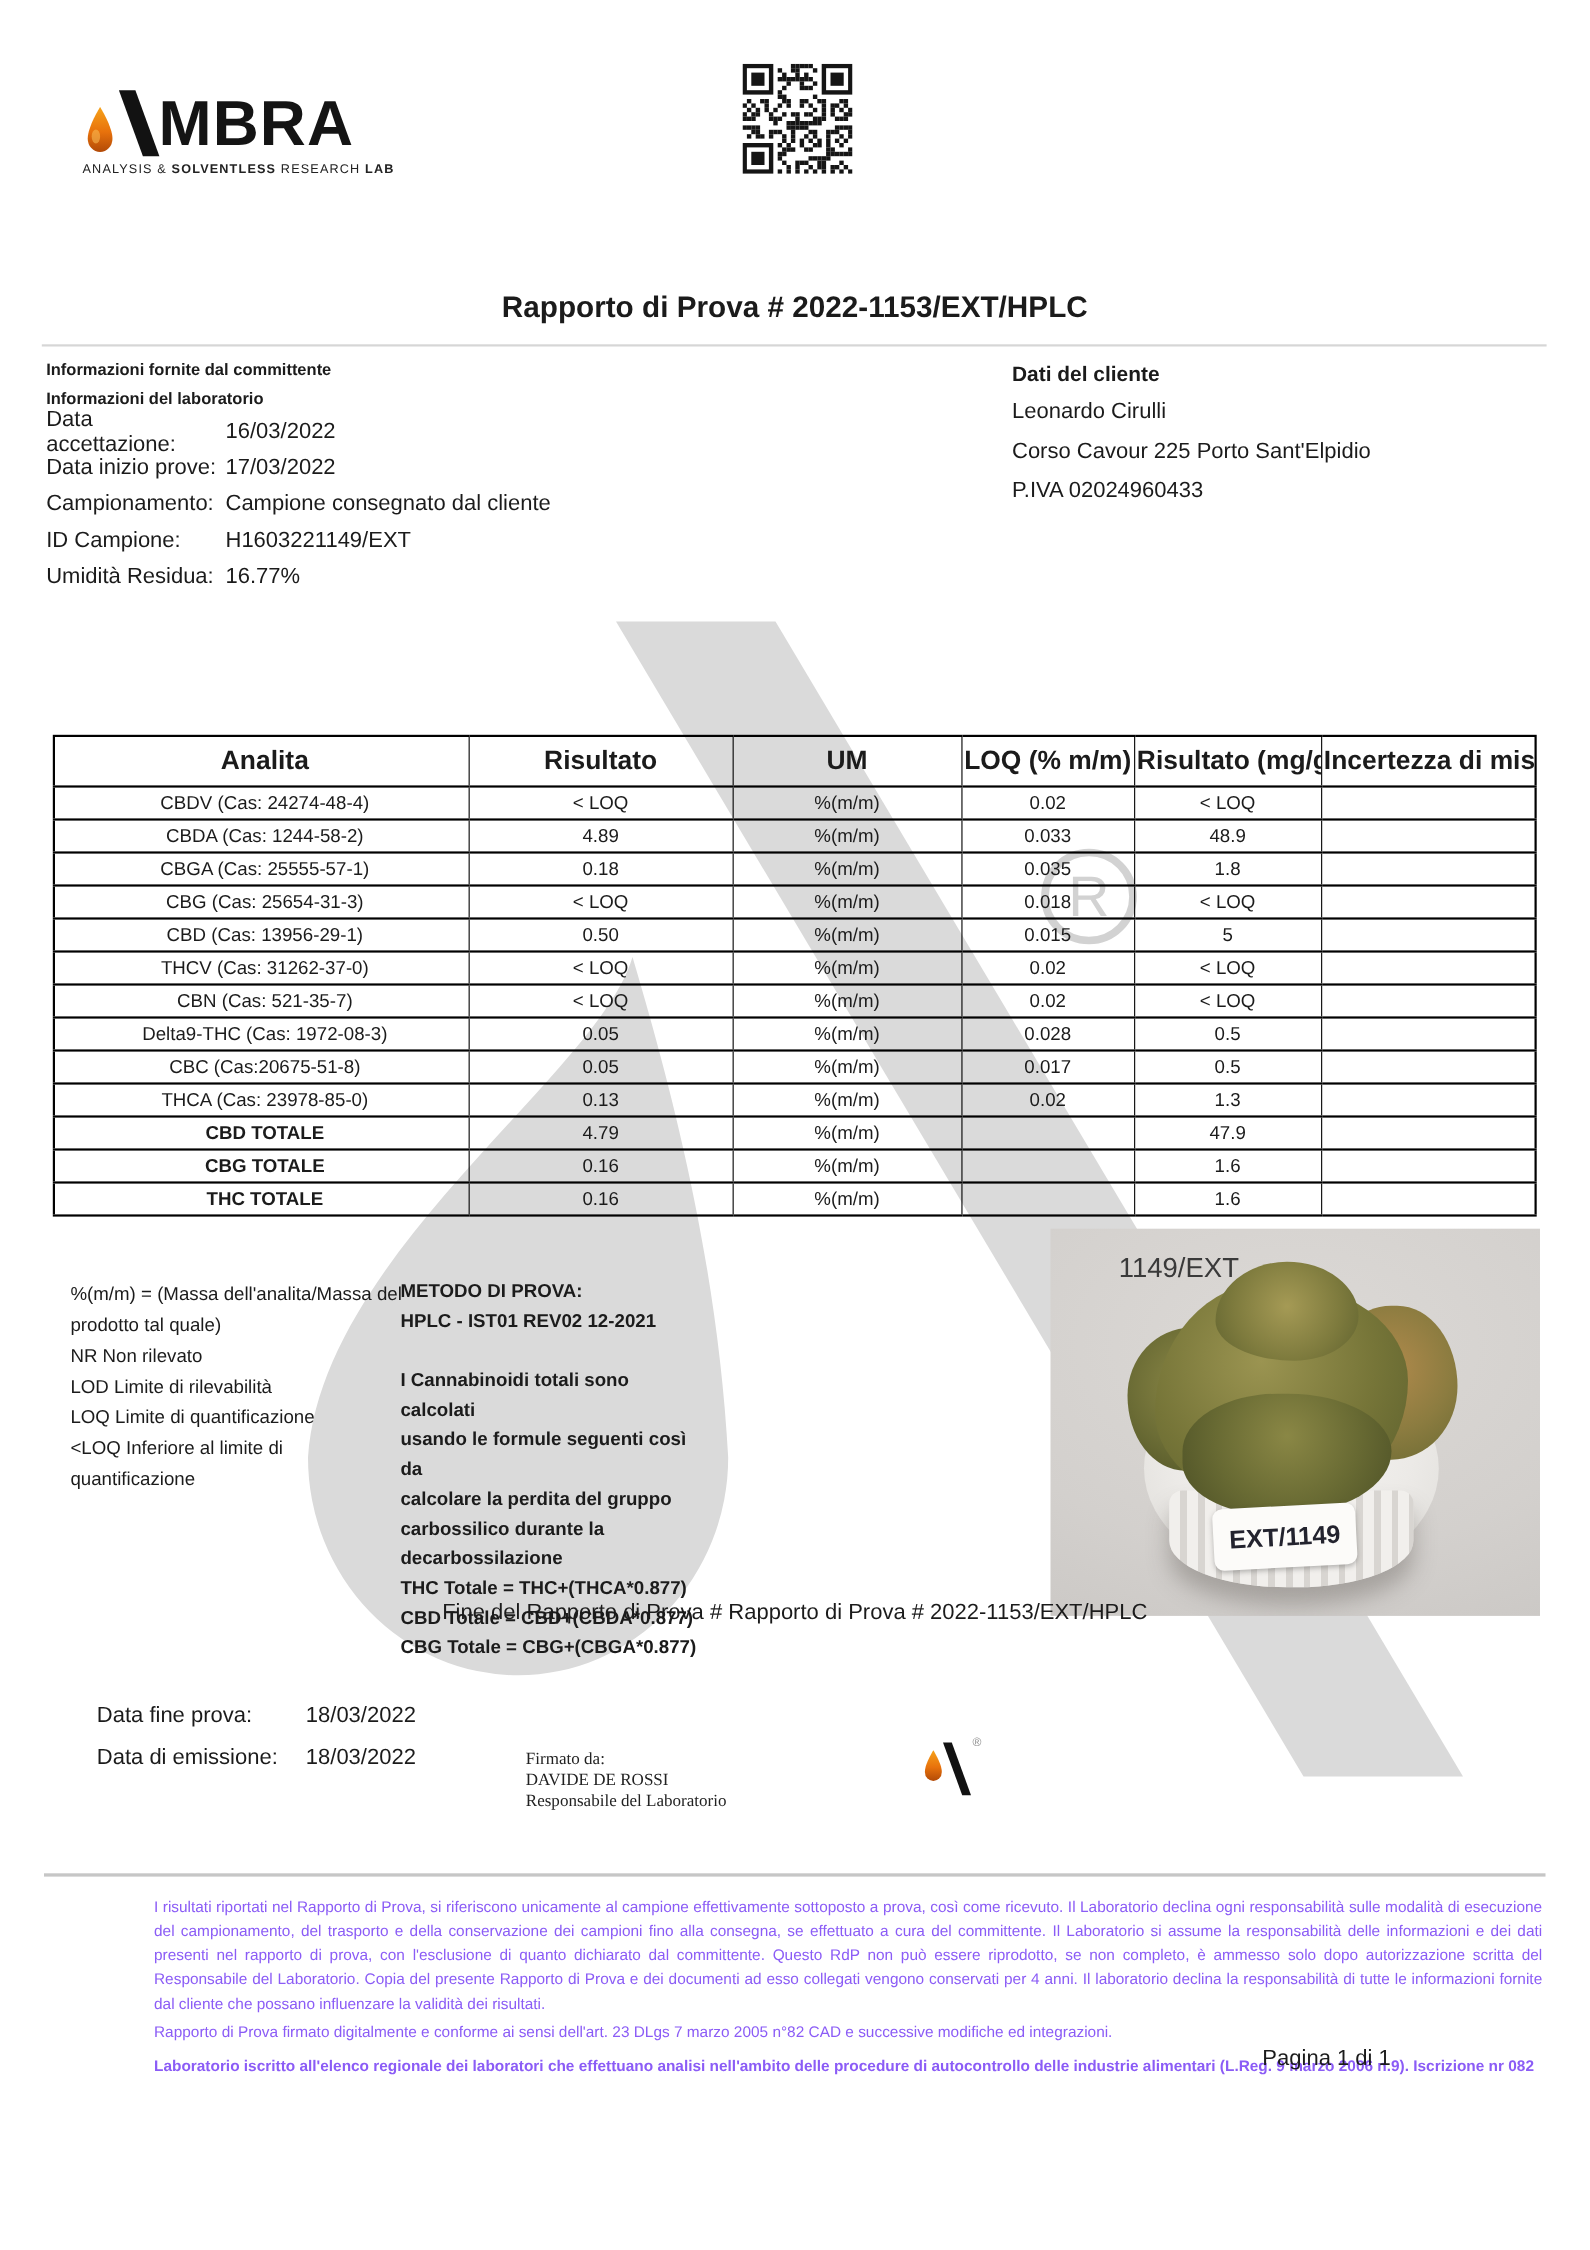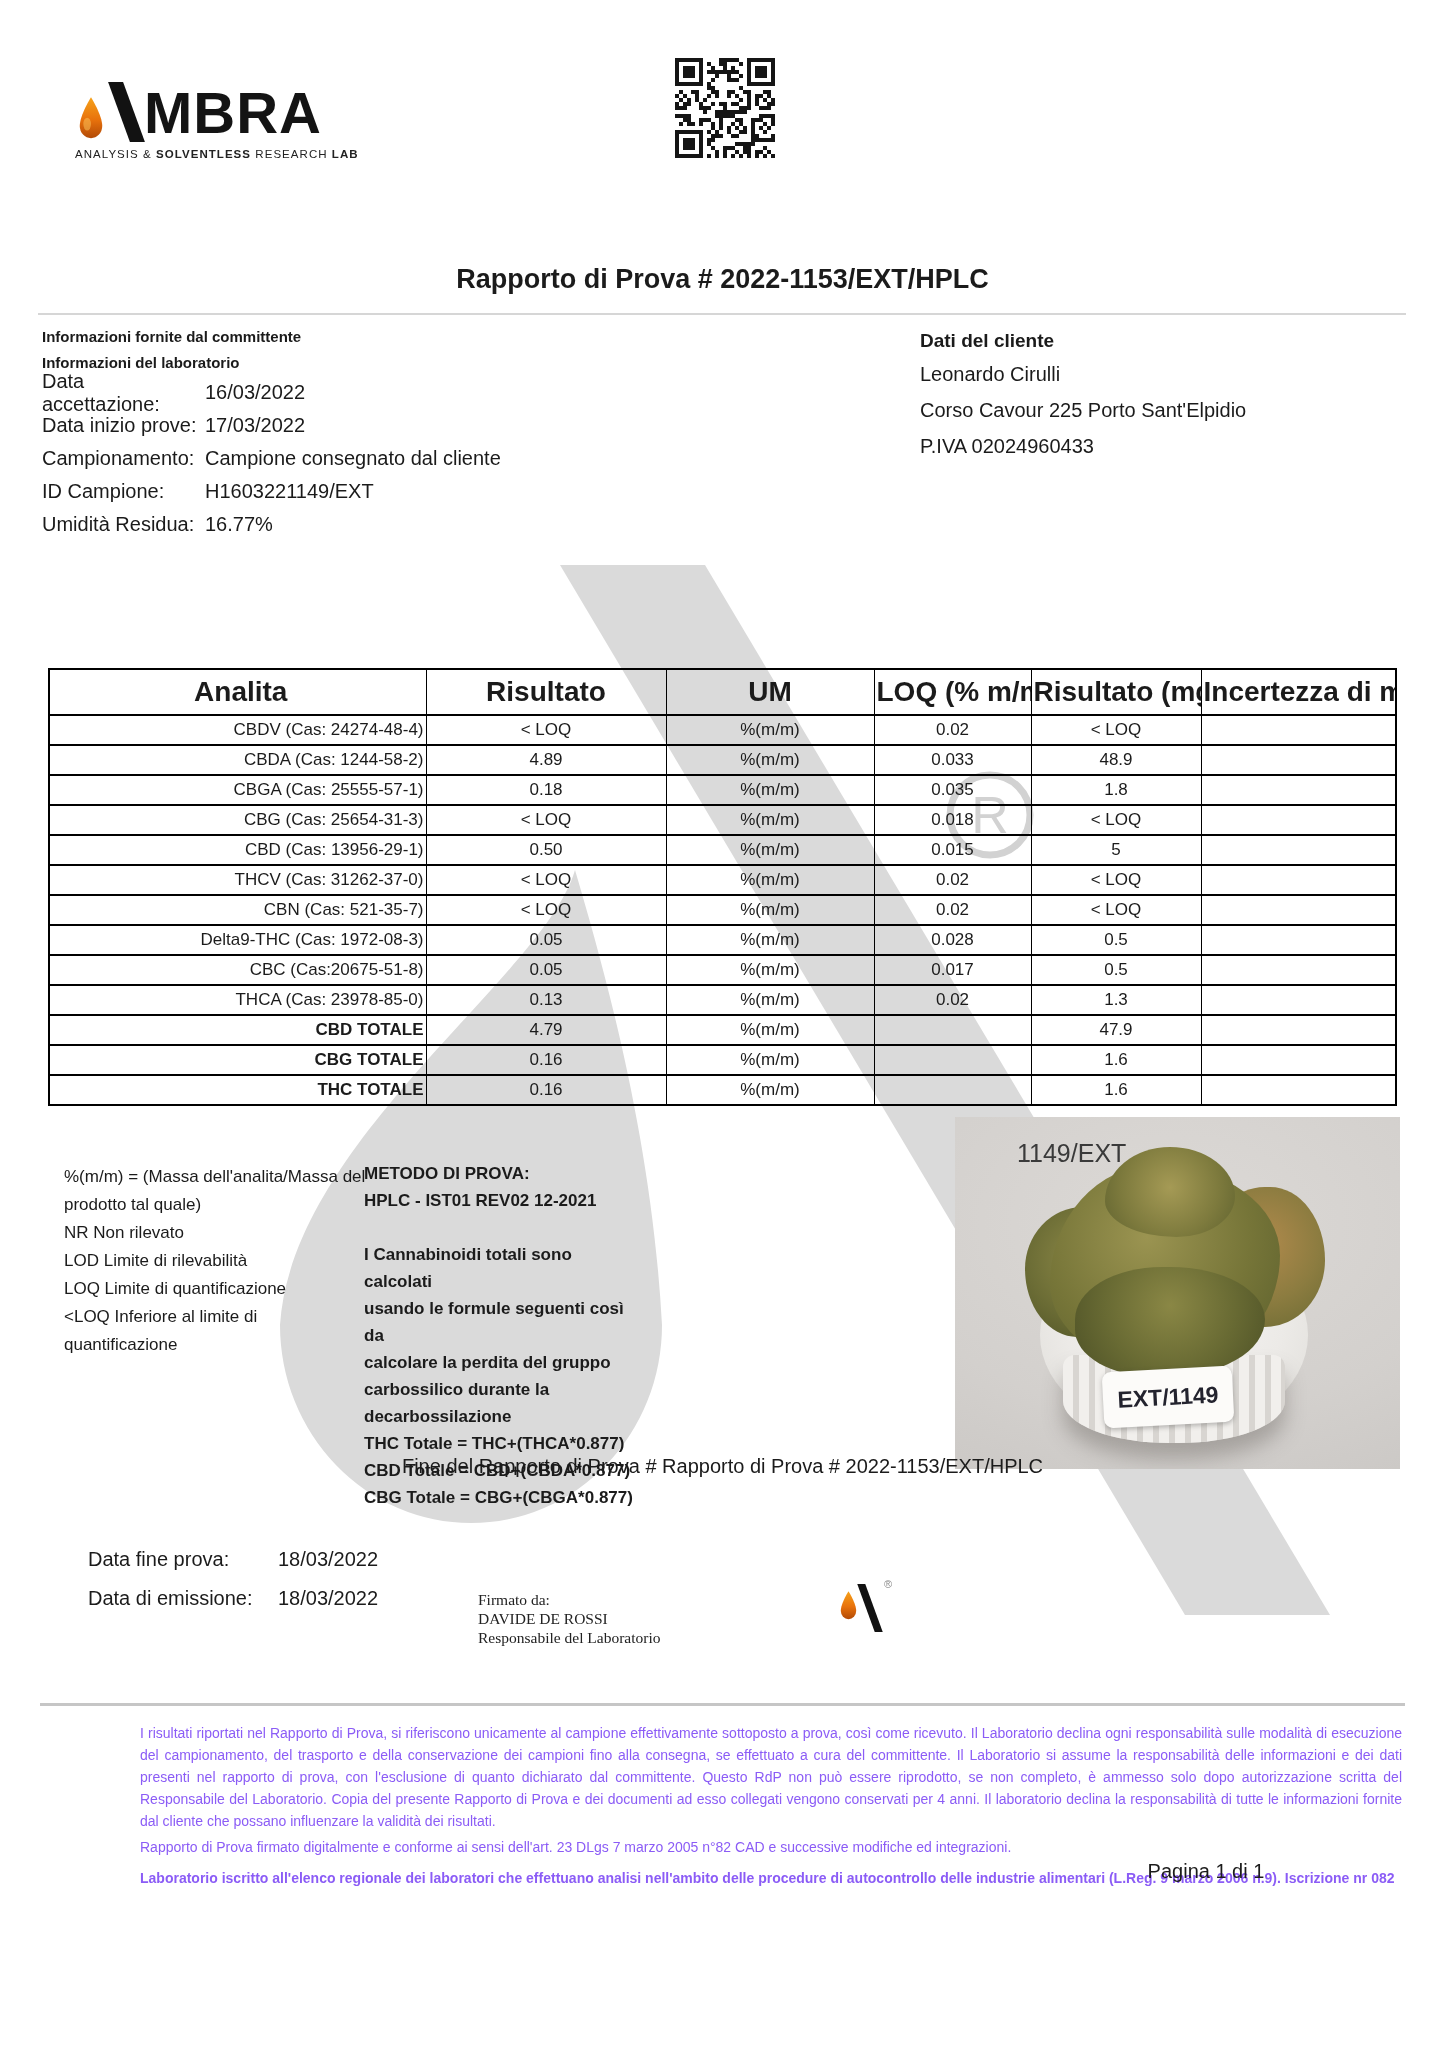--- a/index.html
+++ b/index.html
@@ -31,23 +31,23 @@
   .client-block{left:920px;top:326px;width:480px;}
   .client-header{font-size:19px;font-weight:700;height:30px;line-height:30px;}
   .client-lines div{font-size:20px;height:36px;line-height:36px;white-space:nowrap;}
   
   .table-wrap{left:48px;top:668px;width:1347px;}
   table{border-collapse:collapse;table-layout:fixed;width:1347px;background:transparent;}
   th,td{border-left:1px solid #000;border-right:1px solid #000;
         border-top:2px solid #000;border-bottom:2px solid #000;
         overflow:hidden;white-space:nowrap;}
   table{border:2px solid #000;}
-  th{height:44px;font-size:28px;font-weight:700;text-align:center;padding:0 2px;}
+  th{height:44px;font-size:24px;font-weight:700;text-align:center;padding:0 2px;}
   td{height:28px;font-size:17px;text-align:center;padding:0 2px;}
-  td:first-child,th:first-child{text-align:right;padding-left:8px;}
+  td:first-child,th:first-child{text-align:center;padding-left:8px;}
   th:first-child{text-align:center;}
   .bold-row td:first-child{font-weight:700;}
   
   .notes-left{left:64px;top:1163px;width:305px;font-size:17px;}
   .notes-left div{line-height:28px;min-height:28px;}
   .notes-right{left:364px;top:1160px;width:275px;font-size:17px;font-weight:700;}
   .notes-right div{line-height:27px;min-height:27px;}
   
   .photo{left:955px;top:1117px;width:445px;height:352px;
          background:radial-gradient(120% 100% at 50% 30%, #dcd9d6 0%, #d3d0cd 55%, #c7c4c1 100%);

